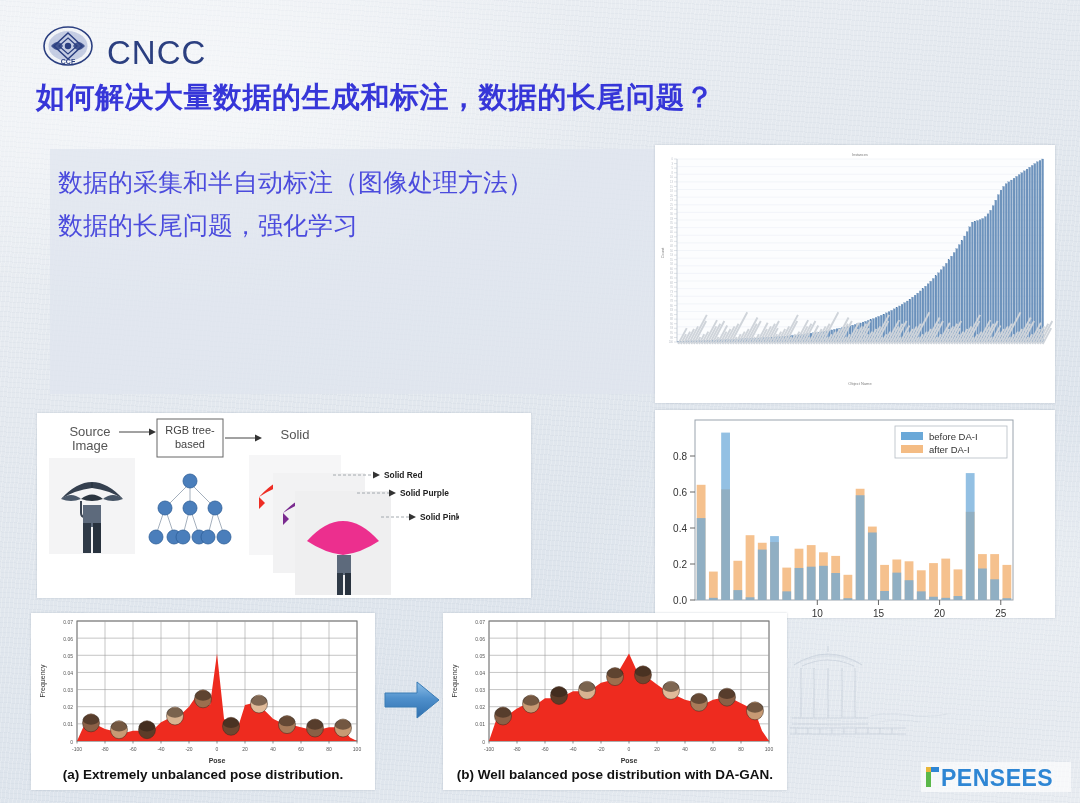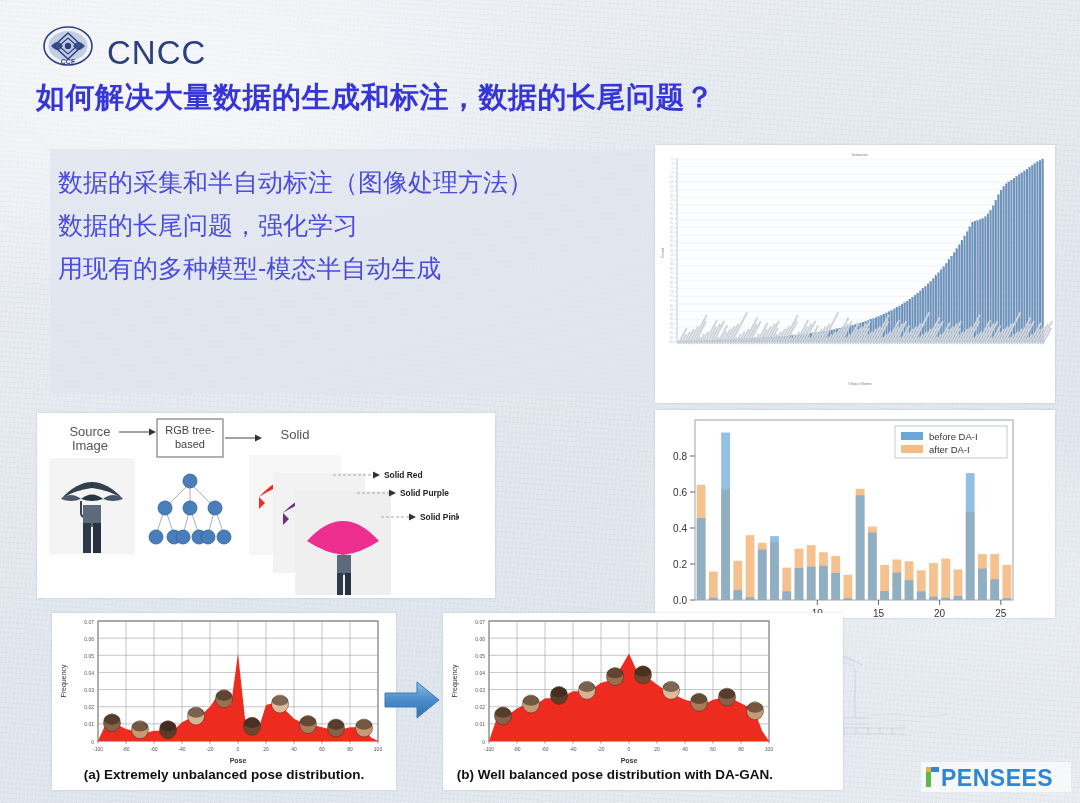--- a/index.html
+++ b/index.html
@@ -101,27 +101,27 @@
 
   
   #longtail-card { left: 655px; top: 145px; width: 400px; height: 258px; }
   #longtail-svg  { display: block; width: 400px; height: 258px; }
 
   
   #dabar-card { left: 655px; top: 410px; width: 400px; height: 208px; }
   #dabar-svg  { display: block; width: 400px; height: 208px; }
 
   
-  #pipeline-card { left: 37px; top: 413px; width: 458px; height: 185px; }
+  #pipeline-card { left: 37px; top: 413px; width: 494px; height: 185px; }
   #pipeline-svg  { display: block; width: 422px; height: 185px; }
 
   
-  #pose-a-card { left: 52px; top: 613px; width: 344px; height: 177px; }
+  #pose-a-card { left: 31px; top: 613px; width: 344px; height: 177px; }
   #pose-a-svg  { display: block; width: 344px; height: 177px; }
-  #pose-b-card { left: 443px; top: 613px; width: 400px; height: 177px; }
+  #pose-b-card { left: 443px; top: 613px; width: 344px; height: 177px; }
   #pose-b-svg  { display: block; width: 344px; height: 177px; }
 
   #flow-arrow {
     position: absolute;
     left: 383px;
     top: 678px;
     width: 58px;
     height: 44px;
   }
 
@@ -168,21 +168,20 @@
       <text x="26" y="44" text-anchor="middle" font-size="7" fill="#2b3f80" font-weight="bold">CCF</text>
     </svg>
     <span id="cncc-word">CNCC</span>
   </div>
 
   <div id="slide-title">如何解决大量数据的生成和标注，数据的长尾问题？</div>
 
   <div id="bullets">
     <div class="bullet-line">数据的采集和半自动标注（图像处理方法）</div>
     <div class="bullet-line">数据的长尾问题，强化学习</div>
-    <div class="bullet-line">用现有的多种模型-模态半自动生成</div>
   </div>
 
   <div class="card" id="longtail-card">
     <svg id="longtail-svg" viewBox="0 0 400 258">
       <rect x="0" y="0" width="400" height="258" fill="#ffffff"></rect>
       <rect x="22" y="14" width="367" height="183" fill="#fcfdfe"></rect>
       <g id="lt-grid" stroke="#eef1f6" stroke-width="0.7">
           <line x1="22" y1="14" x2="389" y2="14"></line>
           <line x1="22" y1="21.625" x2="389" y2="21.625"></line>
           <line x1="22" y1="29.25" x2="389" y2="29.25"></line>

